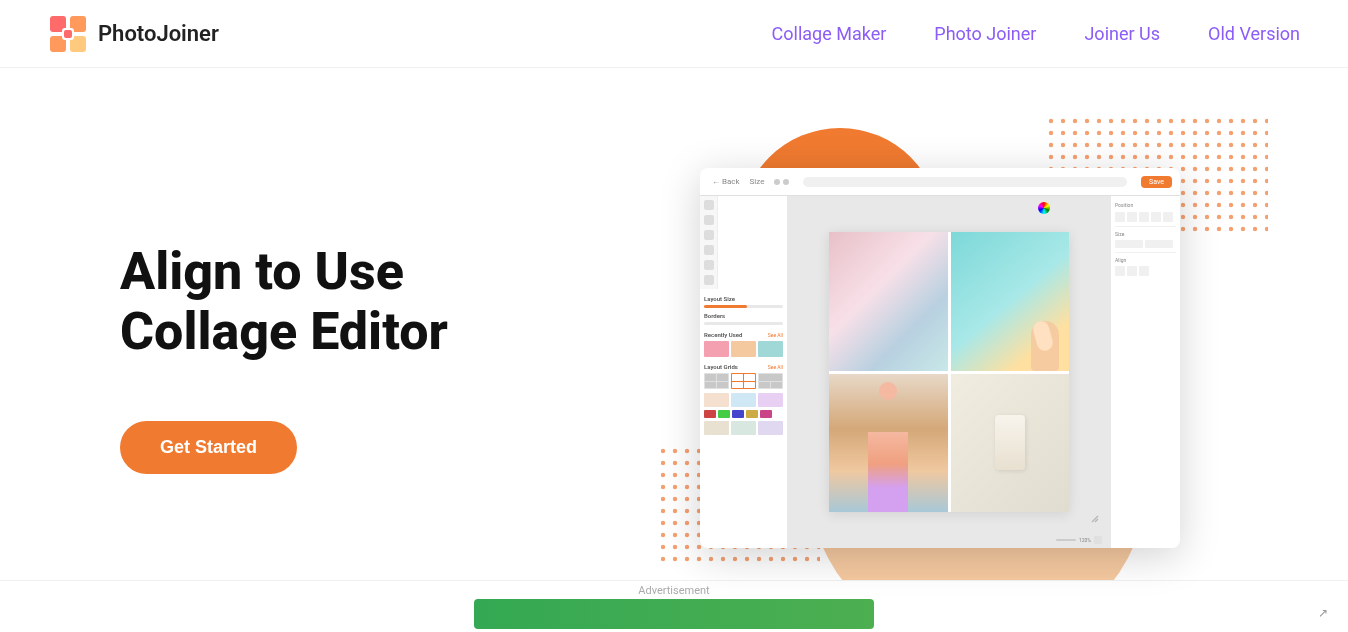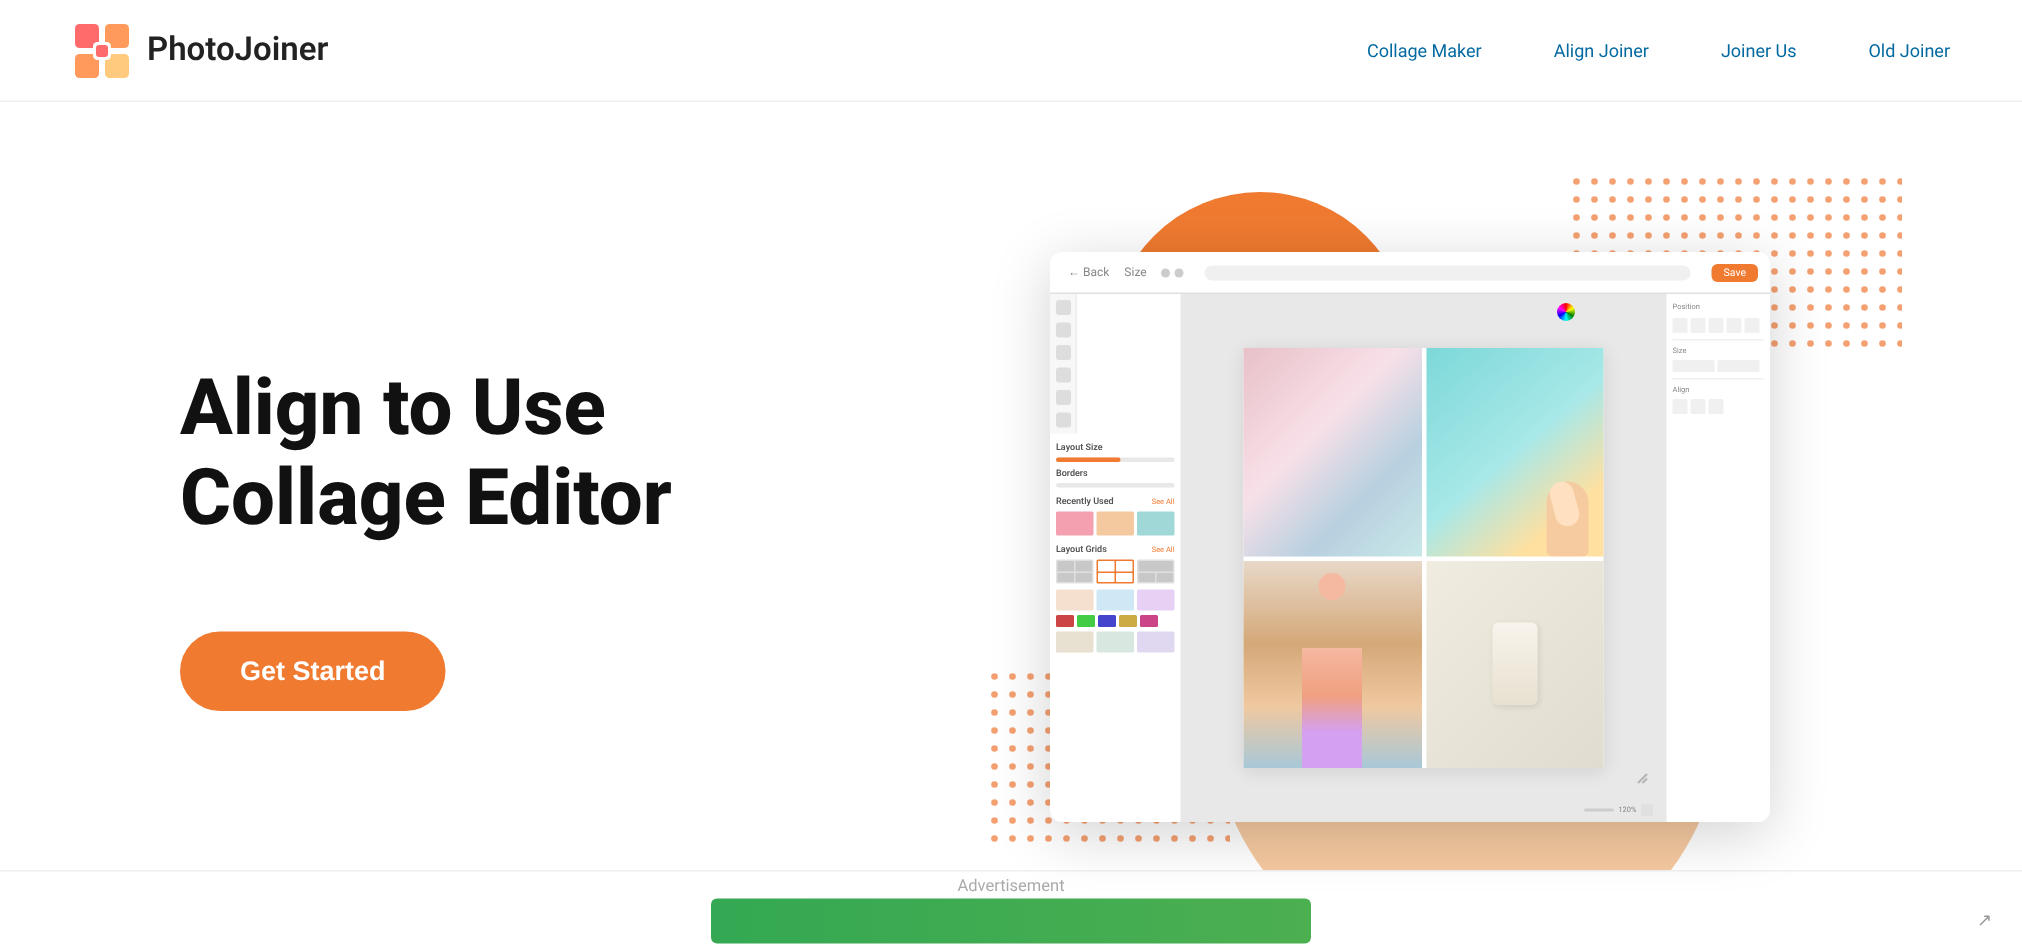--- a/index.html
+++ b/index.html
@@ -35,22 +35,22 @@
       font-size: 22px;
       font-weight: 600;
       color: #222;
     }
     .nav-links {
       display: flex;
       align-items: center;
       gap: 48px;
     }
     .nav-link {
-      font-size: 12px;
-      color: #0369a1;
+      font-size: 18px;
+      color: #8b5cf6;
       text-decoration: none;
       cursor: pointer;
     }
 
     
     .hero {
       position: relative;
       display: flex;
       align-items: center;
       padding: 40px 80px 20px 120px;
@@ -294,23 +294,23 @@
       <rect x="22" y="2" width="16" height="16" rx="3" fill="#ff9a5c"></rect>
       <rect x="2" y="22" width="16" height="16" rx="3" fill="#ff9a5c"></rect>
       <rect x="22" y="22" width="16" height="16" rx="3" fill="#ffb347" opacity="0.7"></rect>
       <rect x="14" y="14" width="12" height="12" rx="3" fill="#fff"></rect>
       <rect x="16" y="16" width="8" height="8" rx="2" fill="#ff6b6b"></rect>
     </svg>
     <span class="logo-text">PhotoJoiner</span>
   </a>
   <div class="nav-links">
     <a class="nav-link" href="#">Collage Maker</a>
-    <a class="nav-link" href="#">Align Joiner</a>
+    <a class="nav-link" href="#">Photo Joiner</a>
     <a class="nav-link" href="#">Joiner Us</a>
-    <a class="nav-link" href="#">Old Joiner</a>
+    <a class="nav-link" href="#">Old Version</a>
   </div>
 </nav>
 
 <section class="hero">
 
   <div class="hero-left">
     <h1 class="hero-headline">
       <span>Align to Use</span><br>
       <span>Collage Editor</span>
     </h1>

